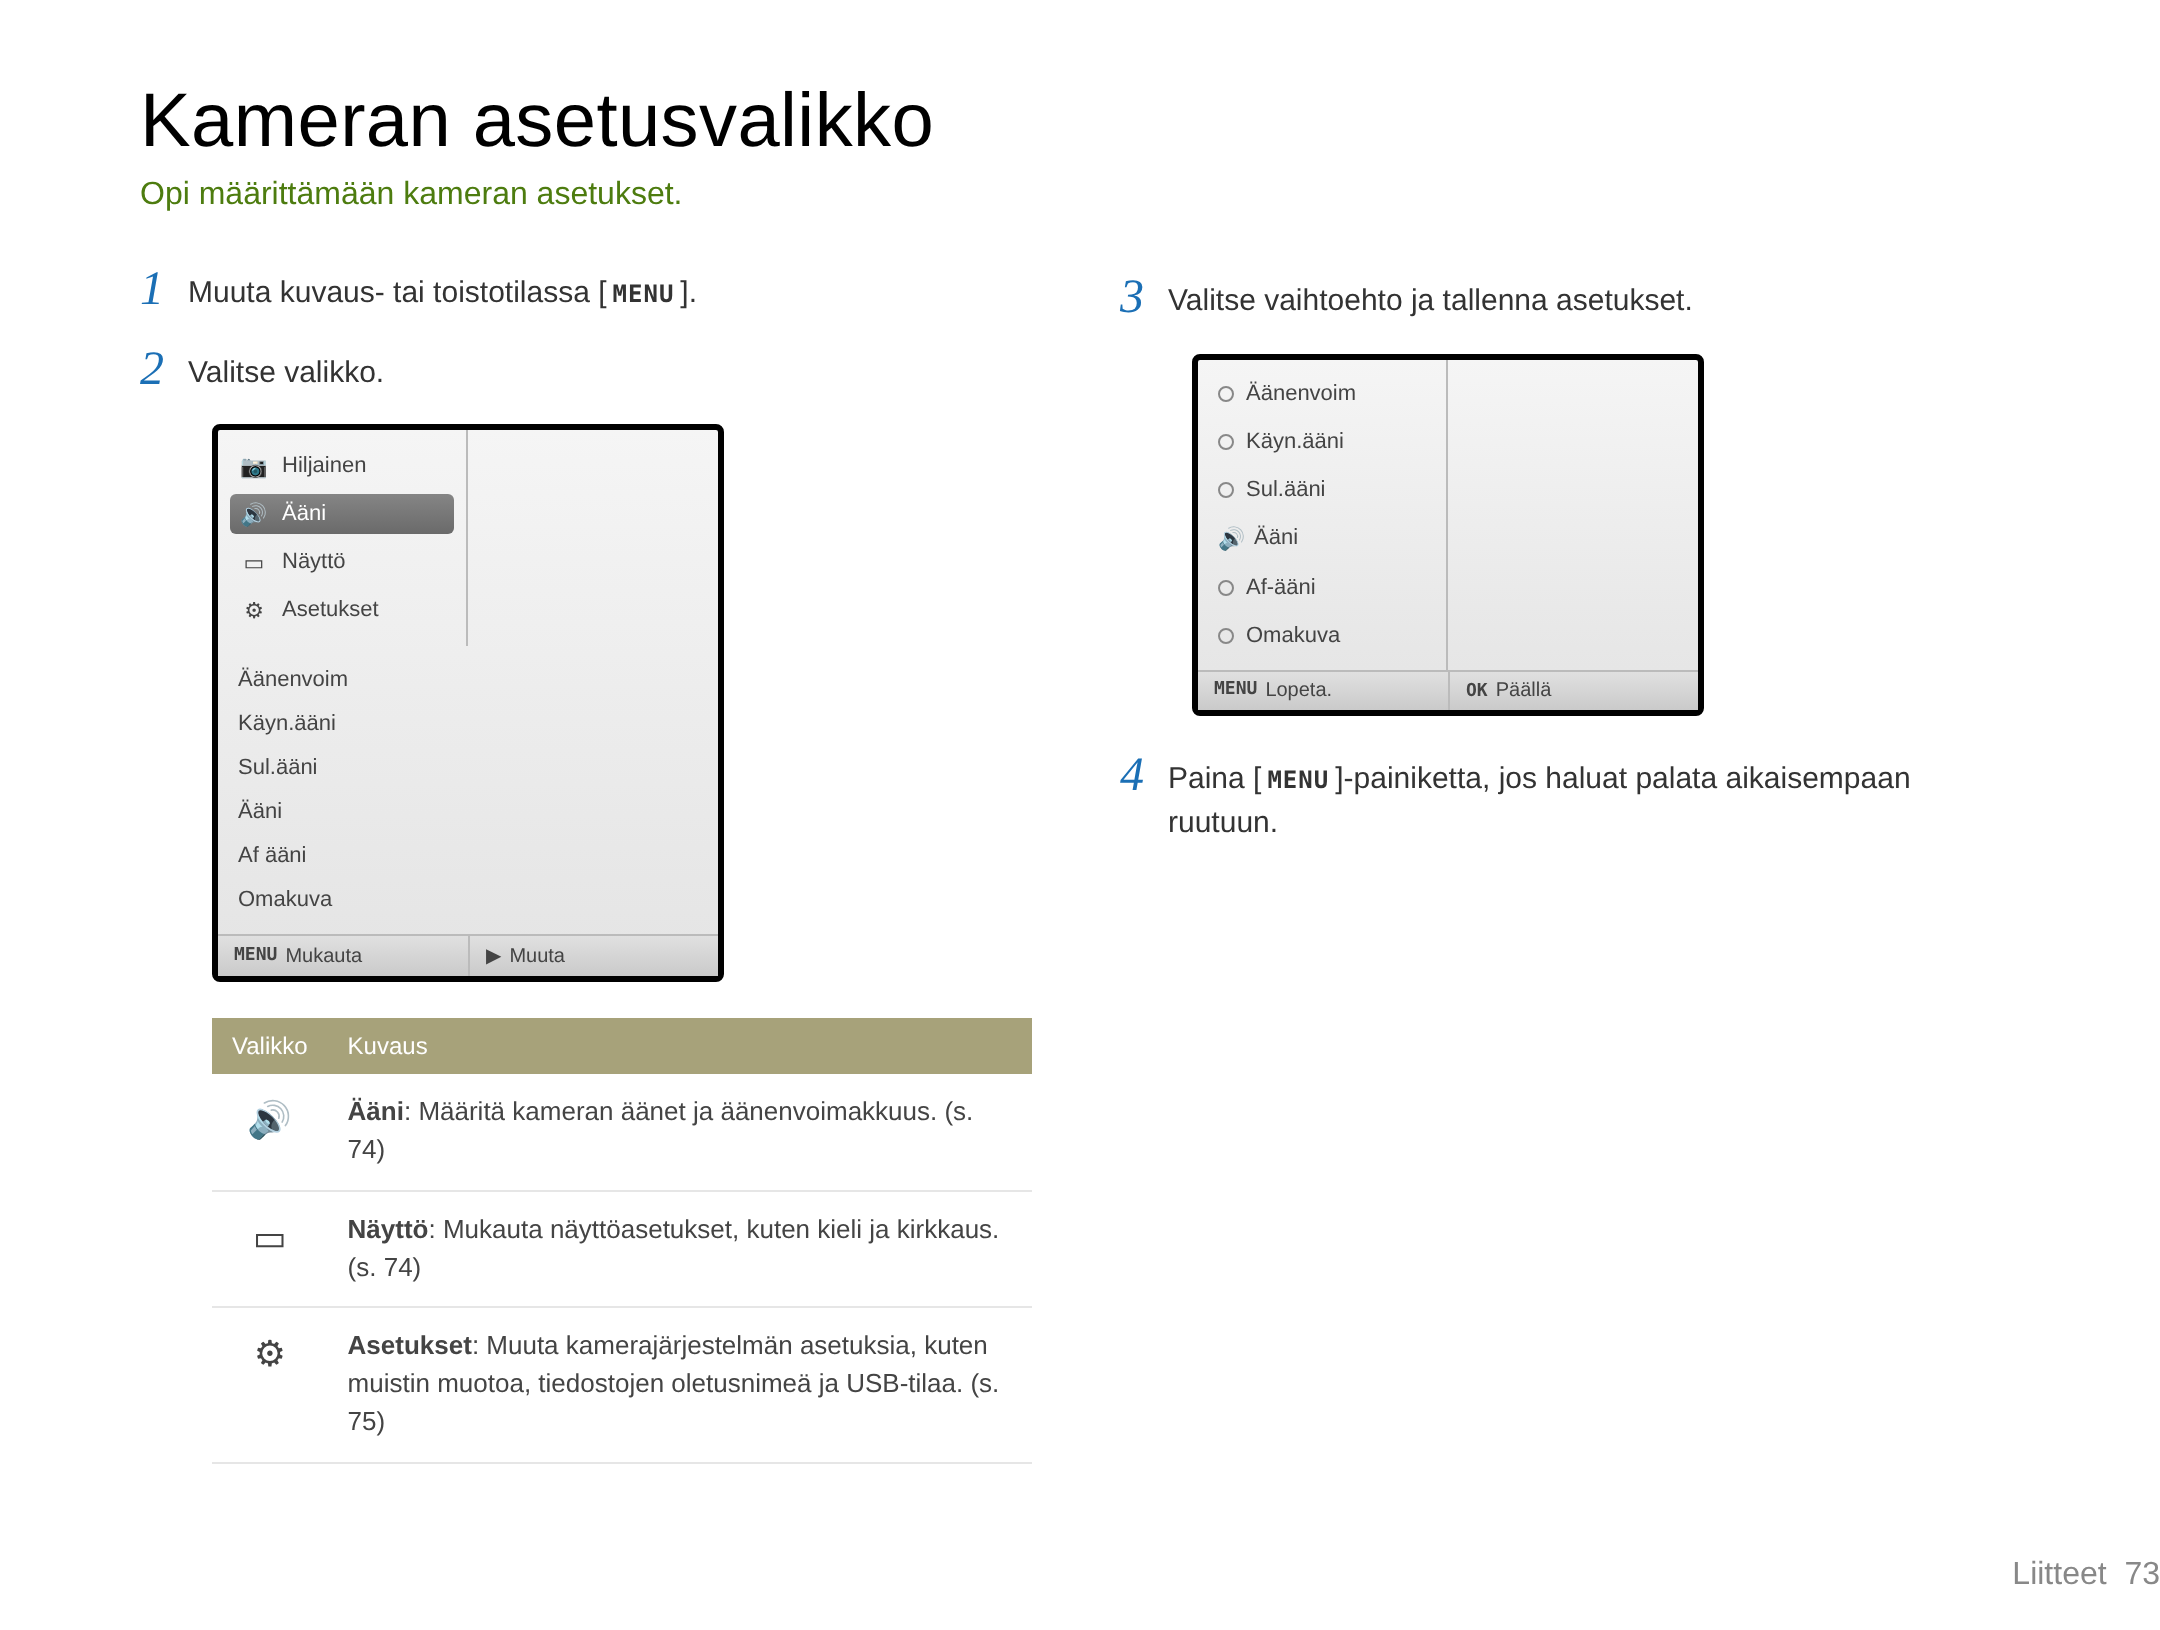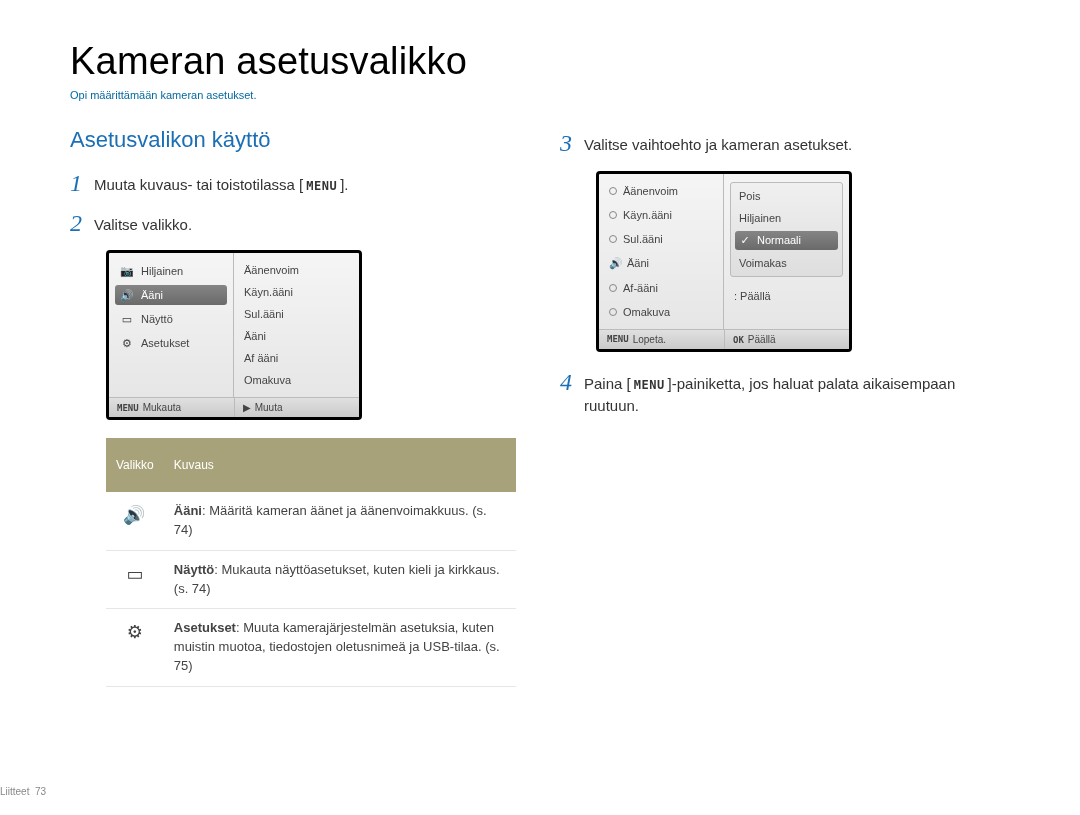--- a/index.html
+++ b/index.html
@@ -13,22 +13,22 @@
     padding: 40px 70px 0 70px;
   }
   .page-title {
     font-size: 38px;
     font-weight: 300;
     color: #000000;
     margin-bottom: 6px;
     letter-spacing: 0.2px;
   }
   .page-subtitle {
-    font-size: 11px;
-    color: #0369a1;
+    font-size: 16px;
+    color: #4d7c0f;
     margin-bottom: 26px;
   }
   .columns {
     display: flex;
     gap: 40px;
   }
   .col { flex: 1; }
   .section-title {
     font-size: 22px;
     font-weight: 400;
@@ -72,20 +72,21 @@
     width: 256px;
     border: 3px solid #000;
     border-radius: 4px;
     background: linear-gradient(#f5f5f5, #e4e4e4);
     font-size: 11px;
     color: #444;
   }
   .cam-body {
     display: flex;
     min-height: 130px;
+    flex-direction: column;
   }
   .cam-left {
     width: 50%;
     border-right: 1px solid #bbb;
     padding: 8px 6px;
     display: flex;
     flex-direction: column;
     gap: 4px;
   }
   .cam-right {
@@ -129,42 +130,42 @@
     margin-left: 36px;
     width: 410px;
     border-collapse: collapse;
     font-size: 13px;
   }
   .desc-table th {
     background: #a7a27a;
     color: #fff;
     font-weight: 400;
     text-align: left;
-    padding: 20px 10px;
+    padding: 7px 10px;
     font-size: 12px;
     margin-top: 29px;
   }
   .desc-table th:first-child { width: 56px; }
   .desc-table td {
     padding: 10px 10px;
     vertical-align: top;
     border-bottom: 1px solid #e6e6e6;
     color: #444;
     line-height: 1.45;
   }
   .desc-table td:first-child {
     text-align: center;
     font-size: 18px;
   }
   .footer {
     position: absolute;
     bottom: 18px;
     left: 0; right: 0;
-    text-align: left;
-    font-size: 10px;
+    text-align: right;
+    font-size: 16px;
     color: #888;
   }
   .radio-dot {
     width: 8px; height: 8px; border: 1px solid #888; border-radius: 50%;
     display:inline-block; flex-shrink:0;
   }
   .check-mark {
     width: 12px; display:inline-block; text-align:center; flex-shrink:0;
   }
   .cam-right-vals {
@@ -176,21 +177,20 @@
 </style>
 </head>
 <body>
 
 <h1 class="page-title">Kameran asetusvalikko</h1>
 <p class="page-subtitle">Opi määrittämään kameran asetukset.</p>
 
 <div class="columns">
 
   <div class="col">
-    <h2 class="section-title">Asetusvalikon käyttö</h2>
 
     <ol class="steps">
       <li>
         <span class="step-num">1</span>
         <span class="step-text">
           <span>Muuta kuvaus- tai toistotilassa [</span><span class="menu-box">MENU</span><span>].</span>
         </span>
       </li>
       <li>
         <span class="step-num">2</span>
@@ -272,21 +272,21 @@
           <td><b>Asetukset</b><span>: Muuta kamerajärjestelmän asetuksia, kuten muistin muotoa, tiedostojen oletusnimeä ja USB-tilaa. (s. 75)</span></td>
         </tr>
       </tbody>
     </table>
   </div>
 
   <div class="col">
     <ol class="steps" style="margin-top:4px;">
       <li>
         <span class="step-num">3</span>
-        <span class="step-text">Valitse vaihtoehto ja kameran asetukset.</span>
+        <span class="step-text">Valitse vaihtoehto ja tallenna asetukset.</span>
       </li>
     </ol>
 
     <div class="cam-screen">
       <div class="cam-body">
         <div class="cam-left" style="gap:6px;">
           <div class="cam-row">
               <span class="radio-dot"></span>
               <span>Äänenvoim</span>
             </div>
@@ -302,40 +302,20 @@
               <span class="check-mark">🔊</span>
               <span>Ääni</span>
             </div>
           <div class="cam-row">
               <span class="radio-dot"></span>
               <span>Af-ääni</span>
             </div>
           <div class="cam-row">
               <span class="radio-dot"></span>
               <span>Omakuva</span>
-            </div>
-        </div>
-        <div class="cam-right">
-          <div class="cam-right-vals">
-            <div class="cam-row">
-                <span>Pois</span>
-              </div>
-            <div class="cam-row">
-                <span>Hiljainen</span>
-              </div>
-            <div class="cam-row sel">
-                <span class="check-mark">✓</span>
-                <span>Normaali</span>
-              </div>
-            <div class="cam-row">
-                <span>Voimakas</span>
-              </div>
-          </div>
-          <div class="cam-row" style="margin-top:6px;">
-              <span>: Päällä</span>
             </div>
         </div>
       </div>
       <div class="cam-footer">
         <div>
             <span class="small-menu-label">MENU</span> 
             <span>Lopeta.</span>
           </div>
         <div>
             <span class="small-menu-label">OK</span> 

